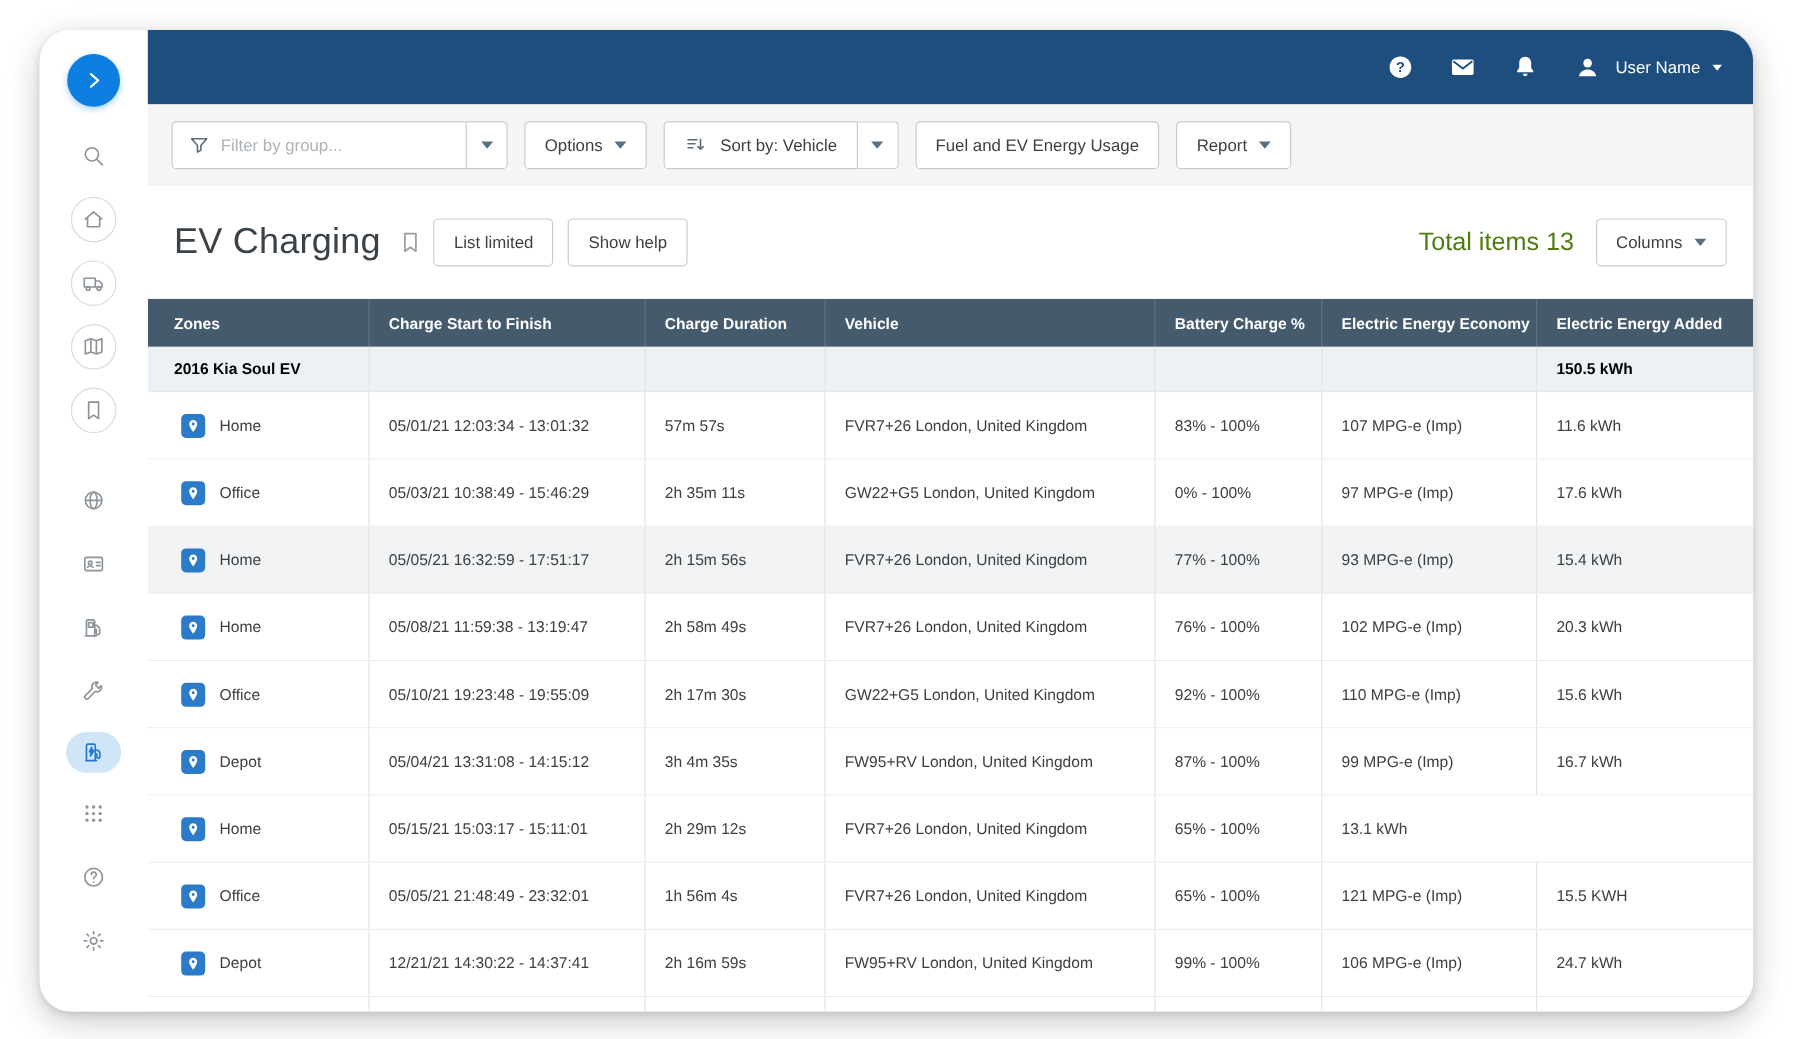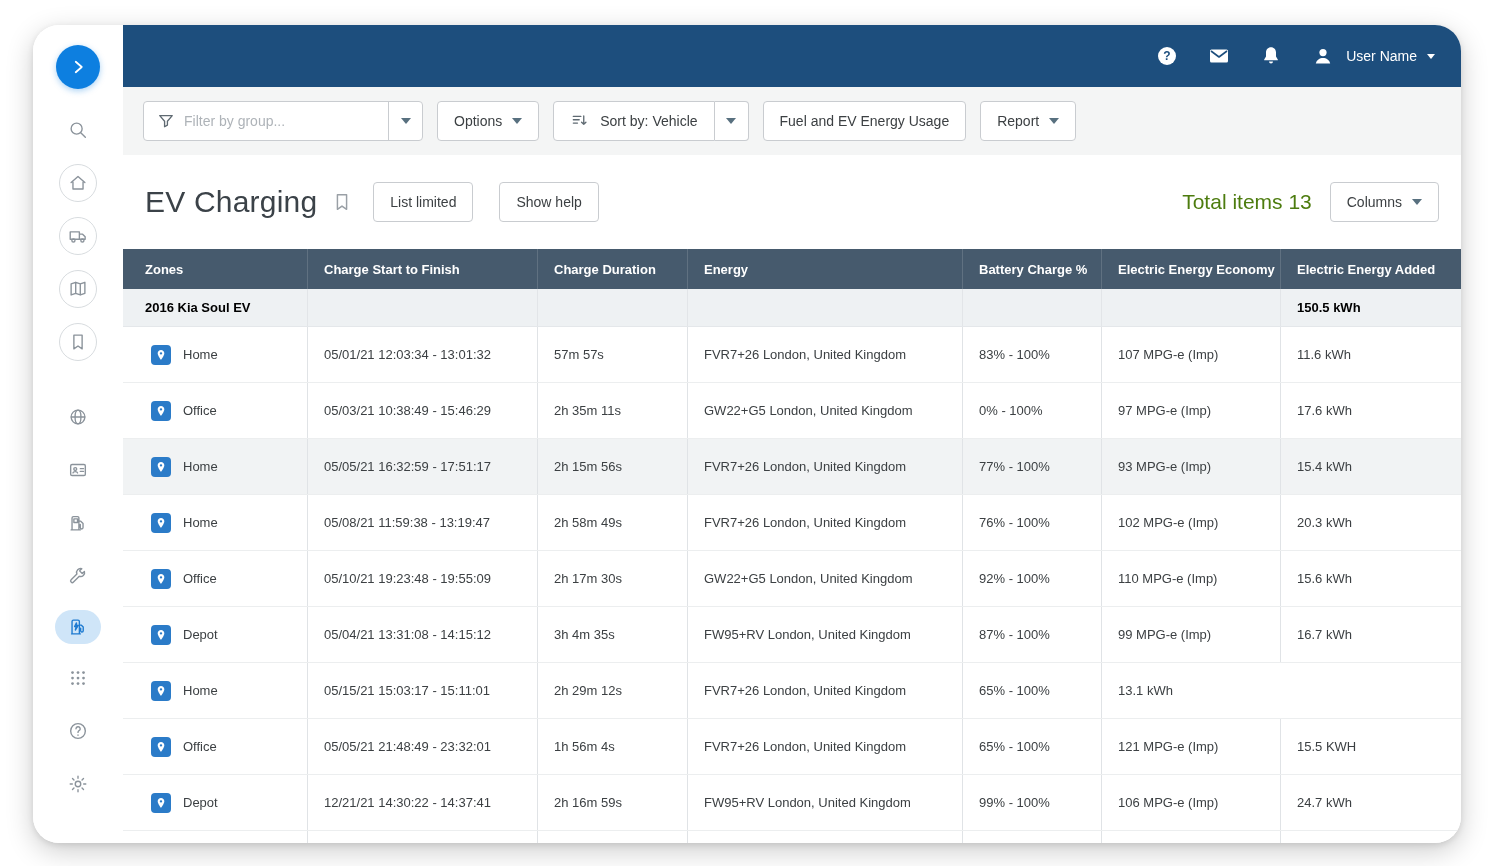--- a/index.html
+++ b/index.html
@@ -56,21 +56,21 @@
   .input-wrap input::placeholder{color:#aeb3b8;}
   .input-wrap .caret-seg{width:34px;height:100%;border-left:1px solid #c9ccd0;display:flex;align-items:center;justify-content:center;cursor:pointer;}
   .tool-icon{width:20px;height:20px;}
   .tool-icon path{stroke:#5f6a72;stroke-width:1.6;fill:none;stroke-linecap:round;stroke-linejoin:round;}
 
   
   .title-row{height:94px;flex:0 0 94px;background:#fff;display:flex;align-items:center;padding:0 22px;}
   .page-title{font-size:30px;font-weight:400;color:#3b4248;letter-spacing:.2px;}
   .bm-icon{width:22px;height:22px;margin-left:14px;cursor:pointer;}
   .bm-icon path{stroke:#9aa0a6;stroke-width:1.6;fill:none;stroke-linejoin:round;}
-  .title-btns{display:flex;gap:26px;margin-left:20px;}
+  .title-btns{display:flex;gap:12px;margin-left:8px;}
   .title-right{margin-left:auto;display:flex;align-items:center;gap:18px;}
   .total-items{font-size:21px;color:#4d7c0f;}
 
   
   .table{flex:1;display:flex;flex-direction:column;overflow:hidden;}
   .grid-row{display:grid;grid-template-columns:185px 230px 150px 275px 139px 179px 1fr;}
   .thead{background:var(--table-header);height:40px;flex:0 0 40px;}
   .thead .cell{color:#fff;font-size:13px;font-weight:700;display:flex;align-items:center;padding-left:16px;border-right:1px solid rgba(255,255,255,.14);}
   .thead .cell:first-child{padding-left:22px;}
   .thead .cell:last-child{border-right:none;}
@@ -281,21 +281,21 @@
           <span class="caret"></span>
         </button>
       </div>
     </div>
 
     <div class="table">
       <div class="grid-row thead">
         <div class="cell">Zones</div>
         <div class="cell">Charge Start to Finish</div>
         <div class="cell">Charge Duration</div>
-        <div class="cell">Energy</div>
+        <div class="cell">Vehicle</div>
         <div class="cell">Battery Charge %</div>
         <div class="cell">Electric Energy Economy</div>
         <div class="cell">Electric Energy Added</div>
       </div>
 
       <div class="grid-row group-row">
         <div class="cell">2016 Kia Soul EV</div>
         <div class="cell"></div>
         <div class="cell"></div>
         <div class="cell"></div>

